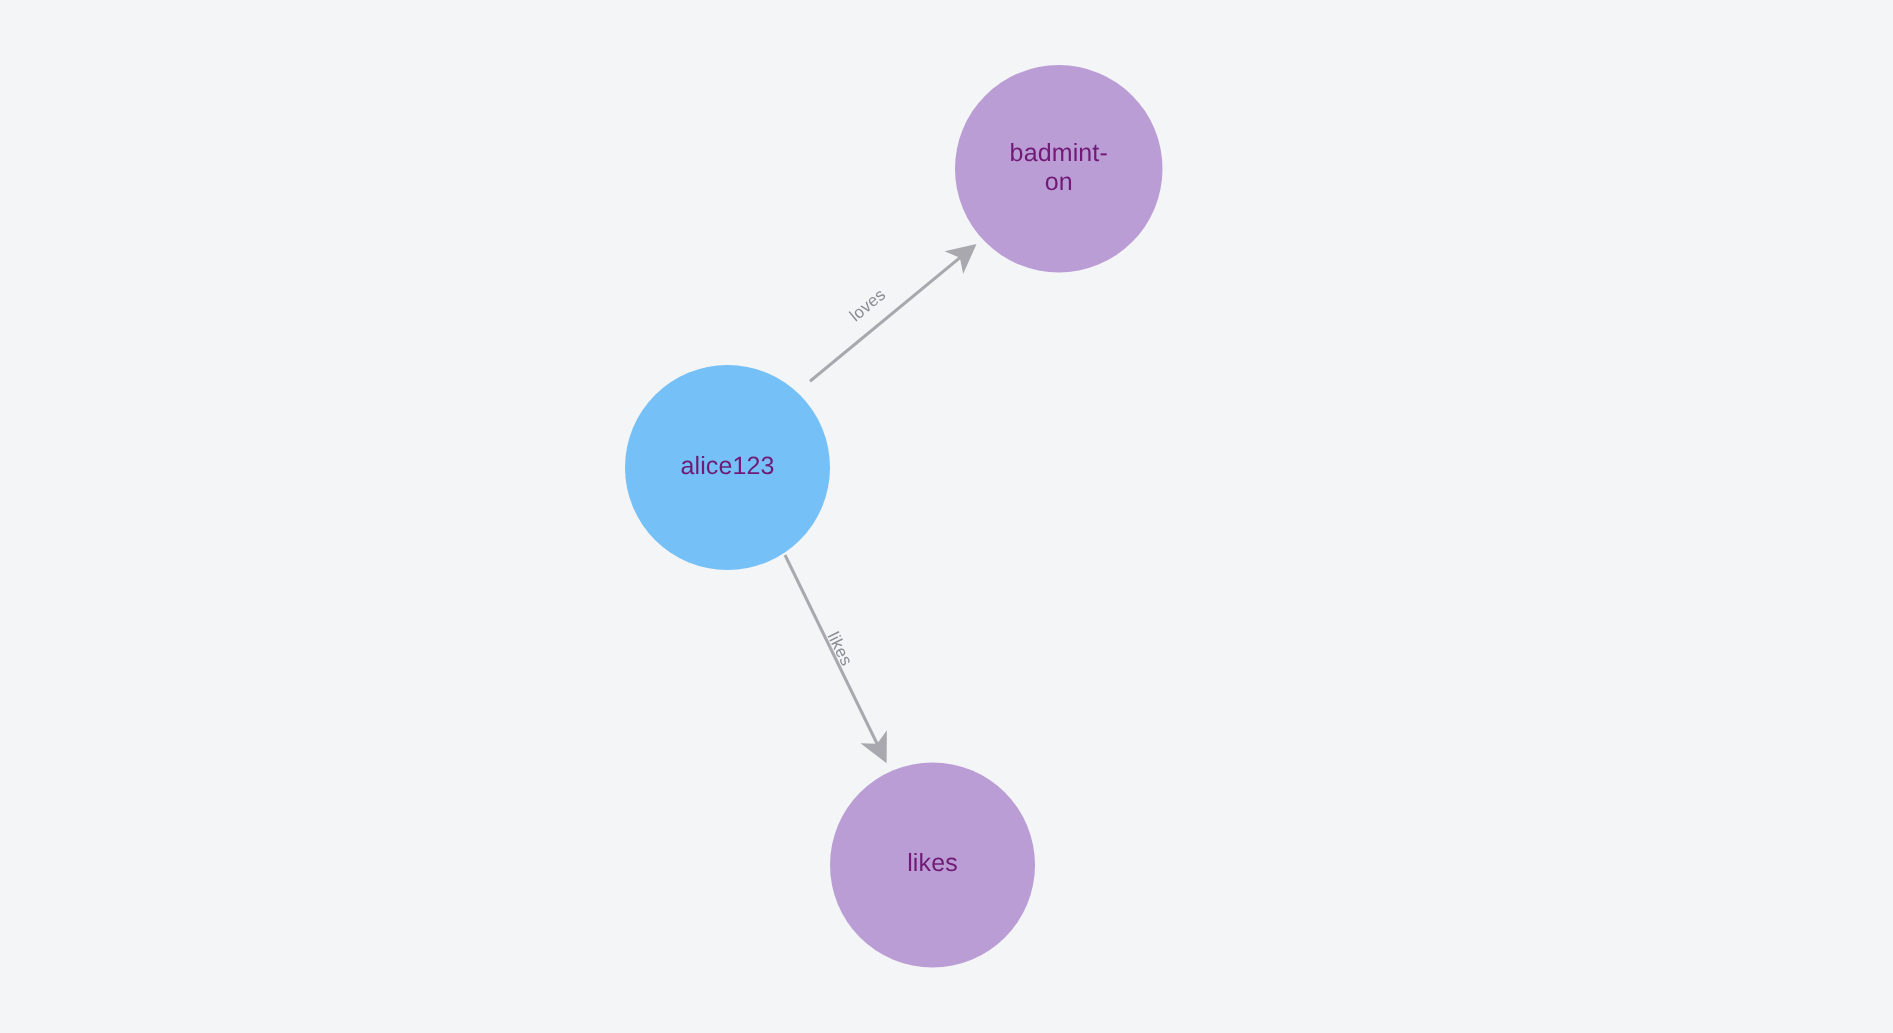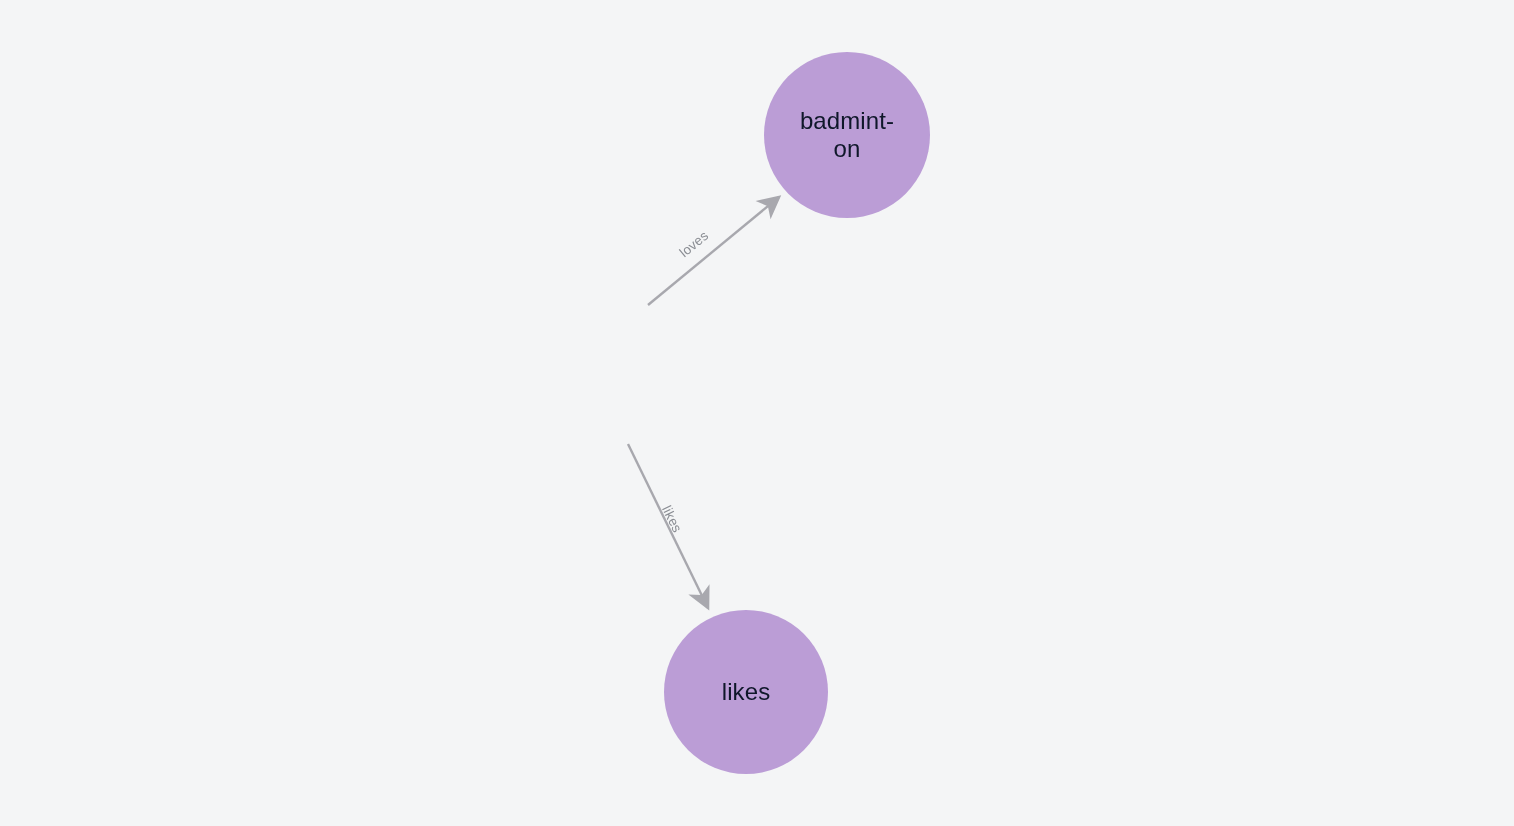--- a/index.html
+++ b/index.html
@@ -24,22 +24,22 @@
   .node-circle {
     position: absolute;
     border-radius: 50%;
     display: flex;
     align-items: center;
     justify-content: center;
     box-sizing: border-box;
     cursor: pointer;
   }
   .node-label {
-    color: #0f172a;
-    font-size: 24px;
+    color: #701a75;
+    font-size: 20px;
     line-height: 1.17;
     text-align: center;
     letter-spacing: 0.1px;
     white-space: pre-line;
     user-select: none;
     font-family: "Liberation Sans", sans-serif;
   }
   .edge-label {
     position: absolute;
     color: #8a8d93;
@@ -80,20 +80,23 @@
 
     <line class="edge-path" x1="648" y1="305" x2="779" y2="197" stroke="#a8a8ae" stroke-width="2.4" stroke-linecap="butt" marker-end="url(#arrow-loves)"></line>
 
     <line class="edge-path" x1="628" y1="444" x2="708" y2="608" stroke="#a8a8ae" stroke-width="2.4" stroke-linecap="butt" marker-end="url(#arrow-likes)"></line>
   </svg>
 
   <div class="edge-label" style="left:694px; top:244px; transform: translate(-50%,-50%) rotate(-39.5deg);">loves</div>
 
   <div class="edge-label" style="left:672px; top:519px; transform: translate(-50%,-50%) rotate(63.5deg);">likes</div>
 
+  <div class="node-circle" style="left:500px; top:292px; width:164px; height:164px; background:#74c0f7;">
+    <span class="node-label">alice123</span>
+  </div>
 
   <div class="node-circle" style="left:764px; top:52px; width:166px; height:166px; background:#bb9dd6;">
     <span class="node-label">badmint-
 on</span>
   </div>
 
   <div class="node-circle" style="left:664px; top:610px; width:164px; height:164px; background:#bb9dd6;">
     <span class="node-label">likes</span>
   </div>
 

